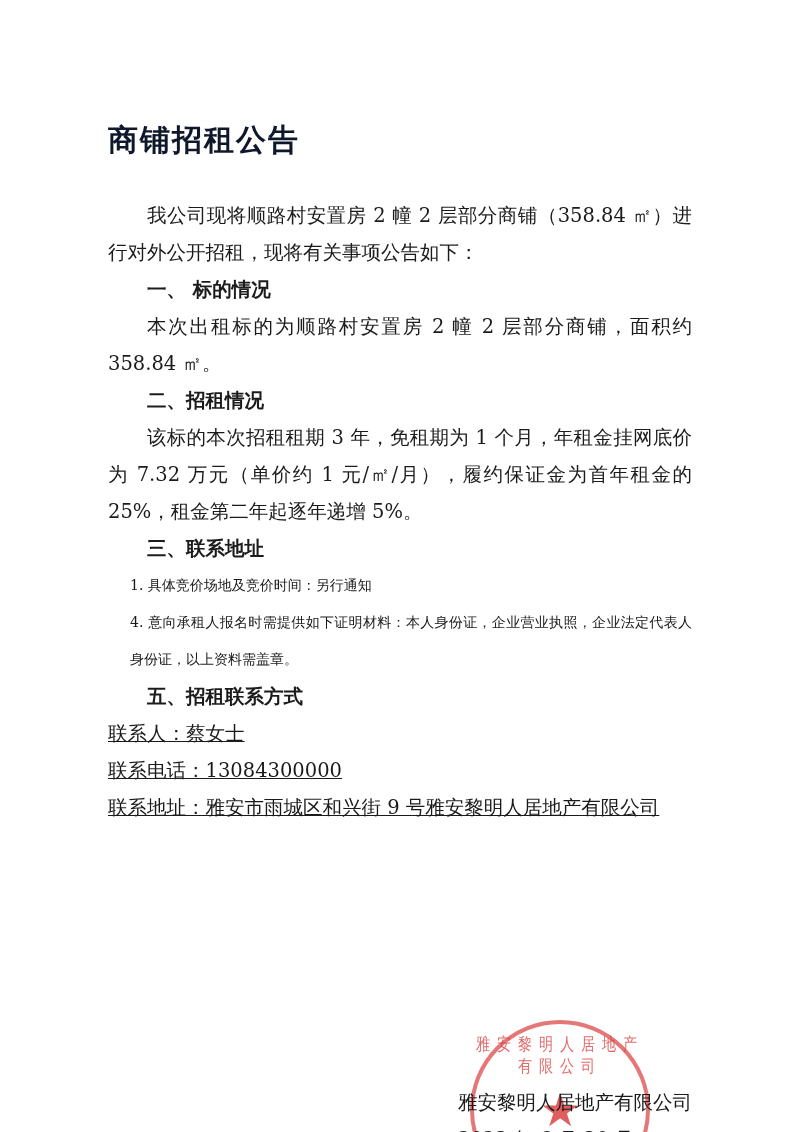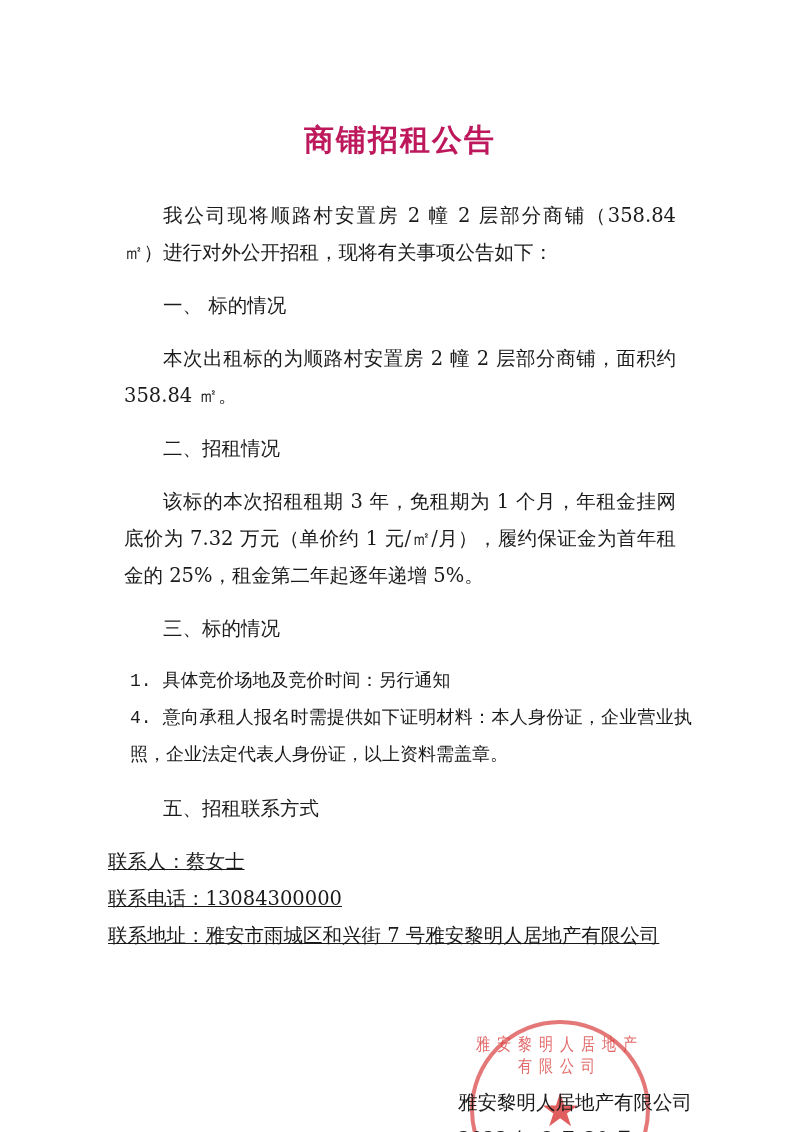--- a/index.html
+++ b/index.html
@@ -16,50 +16,49 @@
     overflow: hidden;
   }
   .page {
     position: relative;
     width: 800px;
     height: 1132px;
     box-sizing: border-box;
     padding: 0 108px;
   }
   .doc-title {
-    text-align: center;
     font-size: 30px;
     font-weight: bold;
     letter-spacing: 2px;
     margin-top: 120px;
     margin-bottom: 36px;
-    color: #be185d;
+    color: #0f172a;
   }
   .para {
     font-size: 19.5px;
     line-height: 37px;
     text-align: justify;
     text-justify: inter-ideograph;
-    margin: 16px;
+    margin: 0;
     color: #1b1b1b;
   }
   .indent2 {
     text-indent: 39px;
   }
   .indent-head {
     text-indent: 39px;
+    font-weight: bold;
   }
   .list-item {
-    font-size: 18px;
+    font-size: 14px;
     line-height: 37px;
     text-align: justify;
     margin: 0;
     padding-left: 22px;
     text-indent: 0;
-    font-family: Liberation Mono, monospace;
   }
   .plain {
     font-size: 19.5px;
     line-height: 37px;
     margin: 0;
     text-indent: 0;
     text-decoration: underline;
   }
   .sign-block {
     position: absolute;
@@ -118,28 +117,28 @@
   <div class="doc-title">商铺招租公告</div>
 
   <p class="para indent2">我公司现将顺路村安置房 2 幢 2 层部分商铺（358.84 ㎡）进行对外公开招租，现将有关事项公告如下：</p>
 
   <p class="para indent-head">一、 标的情况</p>
   <p class="para indent2">本次出租标的为顺路村安置房 2 幢 2 层部分商铺，面积约 358.84 ㎡。</p>
 
   <p class="para indent-head">二、招租情况</p>
   <p class="para indent2">该标的本次招租租期 3 年，免租期为 1 个月，年租金挂网底价为 7.32 万元（单价约 1 元/㎡/月），履约保证金为首年租金的 25%，租金第二年起逐年递增 5%。</p>
 
-  <p class="para indent-head">三、标的情况</p>
+  <p class="para indent-head">三、联系地址</p>
   <p class="list-item">1. 具体竞价场地及竞价时间：另行通知</p>
   <p class="list-item">4. 意向承租人报名时需提供如下证明材料：本人身份证，企业营业执照，企业法定代表人身份证，以上资料需盖章。</p>
 
   <p class="para indent-head">五、招租联系方式</p>
   <p class="plain">联系人：蔡女士</p>
   <p class="plain">联系电话：13084300000</p>
-  <p class="plain">联系地址：雅安市雨城区和兴街 7 号雅安黎明人居地产有限公司</p>
+  <p class="plain">联系地址：雅安市雨城区和兴街 9 号雅安黎明人居地产有限公司</p>
 
   <div class="seal">
     <div class="seal-text-top">雅安黎明人居地产有限公司</div>
     <div class="seal-star">★</div>
 
   </div>
 
   <div class="sign-block">
     <div class="sign-line">雅安黎明人居地产有限公司</div>
     <div class="sign-line">2022 年 6 月 20 号</div>

